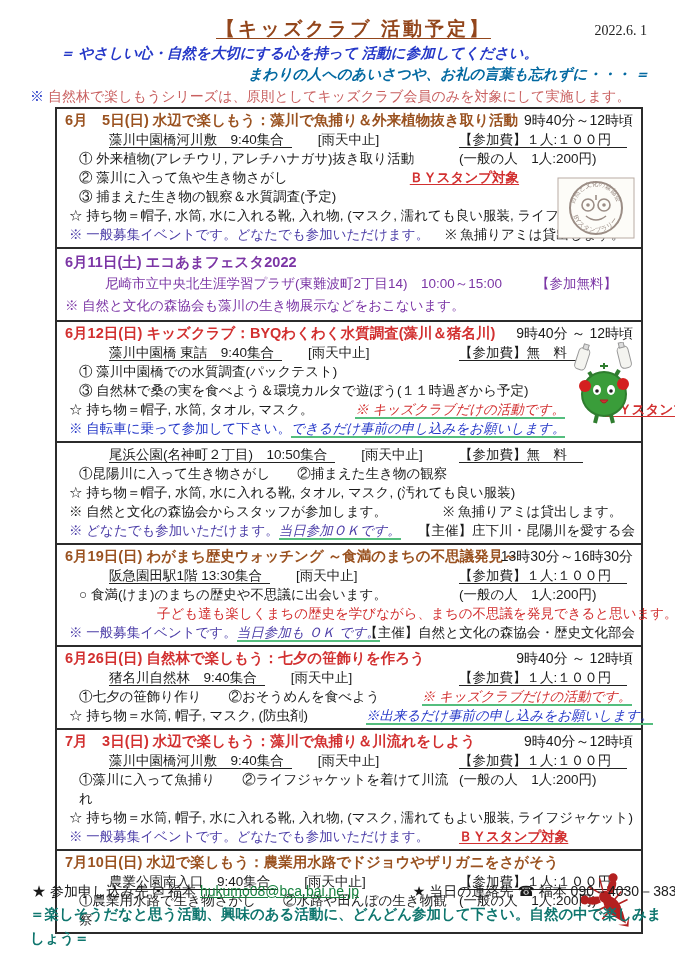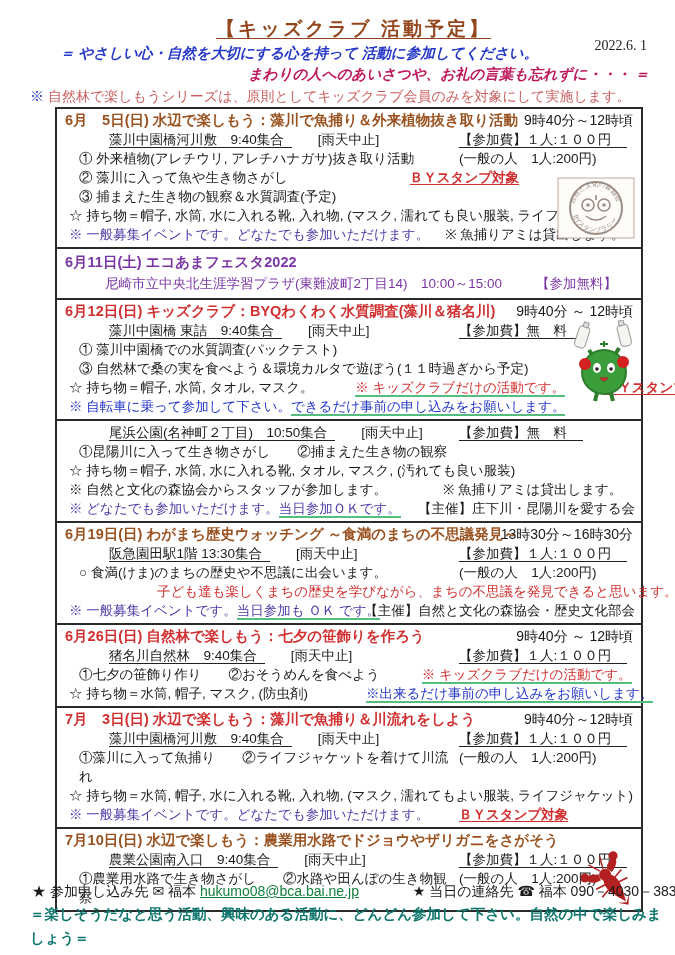--- a/index.html
+++ b/index.html
@@ -8,23 +8,23 @@
     font-family:"Liberation Sans",sans-serif;
     color:#1a1a1a;font-size:13.5px;line-height:19px;
   }
   
   .hdr{position:relative;padding-top:17px;}
   .page-title{
     text-align:center;color:#93461C;font-weight:bold;font-size:19px;
     letter-spacing:3px;line-height:24px;margin-left:32px;
   }
   .page-title span{text-decoration:underline;text-underline-offset:3px;}
-  .hdr-date{position:absolute;top:36px;right:28px;color:#222;font-family:"Liberation Serif",serif;font-size:14px;}
+  .hdr-date{position:absolute;top:21px;right:28px;color:#222;font-family:"Liberation Serif",serif;font-size:14px;}
   .motto1{color:#2538C8;font-weight:bold;font-style:italic;font-size:14.5px;padding-left:60px;line-height:21px;margin-top:2px;}
-  .motto2{color:#be185d;font-weight:bold;font-style:italic;font-size:14.5px;padding-left:248px;line-height:21px;}
+  .motto2{color:#0369a1;font-weight:bold;font-style:italic;font-size:14.5px;padding-left:248px;line-height:21px;}
   .hdr-note{padding-left:30px;font-size:14px;line-height:21px;margin-top:1px;}
   .hdr-note .mk{color:#2538C8;}
   .hdr-note .tx{color:#C96060;}
   
   .tbl{
     position:absolute;left:55px;top:107px;width:584px;
     border:2px solid #2b2b2b;background:#fff;
   }
   .sec{position:relative;border-bottom:2px solid #2b2b2b;padding:2px 6px 3px 8px;}
   .sec:last-child{border-bottom:none;}
@@ -34,21 +34,21 @@
   .r-time{text-align:right;padding-right:2px;font-size:14px;white-space:nowrap;}
   .sec-title{font-weight:bold;font-size:14.5px;white-space:nowrap;}
   .brown{color:#9A5220;} .purple{color:#7B35A5;} .red{color:#D23030;}
   .npurple{color:#4B3DA7;} .blue{color:#2538C8;}
   .place{border-bottom:1.3px solid #222;padding-right:8px;white-space:nowrap;}
   .rain{margin-left:26px;}
   .fee{border-bottom:1.3px solid #222;padding-right:16px;white-space:nowrap;}
   .indent1{padding-left:44px;}  
   .indent2{padding-left:14px;}  
   .indent3{padding-left:4px;}   
-  .gu{border-bottom:2.5px solid #54BE7E;}
+  .gu{border-bottom:2.5px solid #54BE7E;font-style:italic;}
   .ru{text-decoration:underline;text-underline-offset:2px;font-weight:bold;}
   .nw{white-space:nowrap;}
   .sec2-line{color:#7B35A5;line-height:22px;}
   .sec2-in{padding-left:40px;}
   .organizer{text-align:right;white-space:nowrap;}
   .center-red{color:#D23030;padding-left:92px;}
   .art{position:absolute;}
   
   .ftr{position:absolute;left:0;top:880px;width:675px;}
   .ftr-line1{padding-left:32px;font-size:14px;line-height:22px;white-space:nowrap;}
@@ -112,20 +112,21 @@
         <circle cx="47" cy="28" r="1.8" fill="#9b8d85"></circle>
         <path d="M 29 39 Q 39 47 49 39" fill="none" stroke="#9b8d85" stroke-width="1.6"></path>
         <line x1="39" y1="18" x2="39" y2="23" stroke="#9b8d85" stroke-width="1.6"></line>
       </svg>
     </div>
   </div>
 
   <div class="sec">
     <div class="sec2-line sec-title">6月11日(土) エコあまフェスタ2022</div>
     <div class="sec2-line sec2-in nw"><span>尼崎市立中央北生涯学習プラザ(東難波町2丁目14)　10:00～15:00</span><span style="margin-left:34px;">【参加無料】</span></div>
+    <div class="sec2-line">※ 自然と文化の森協会も藻川の生き物展示などをおこないます。</div>
   </div>
 
   <div class="sec">
     <div class="row">
       <div class="l sec-title red">6月12日(日) キッズクラブ：BYQわくわく水質調査(藻川＆猪名川)</div>
       <div class="r r-time">9時40分 ～ 12時頃</div>
     </div>
     <div class="row">
       <div class="l indent1 nw"><span class="place">藻川中園橋 東詰　9:40集合</span><span class="rain">[雨天中止]</span></div>
       <div class="r"><span class="fee">【参加費】無　料</span></div>

